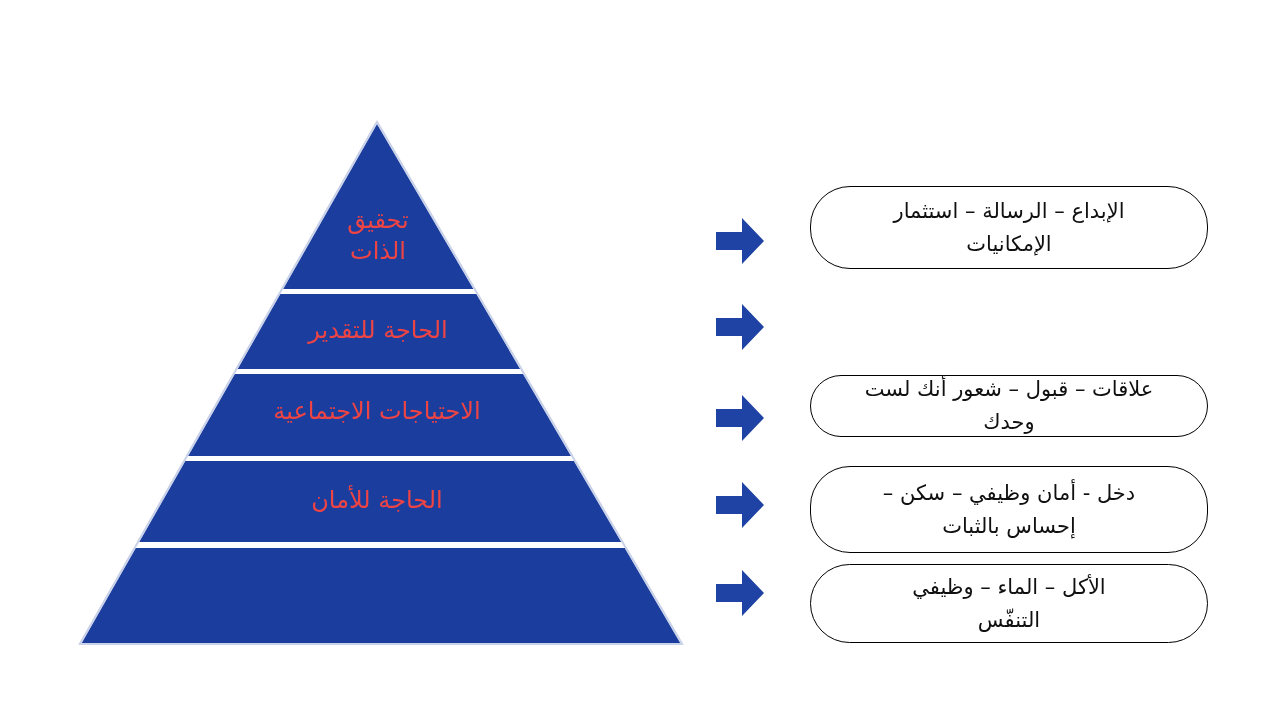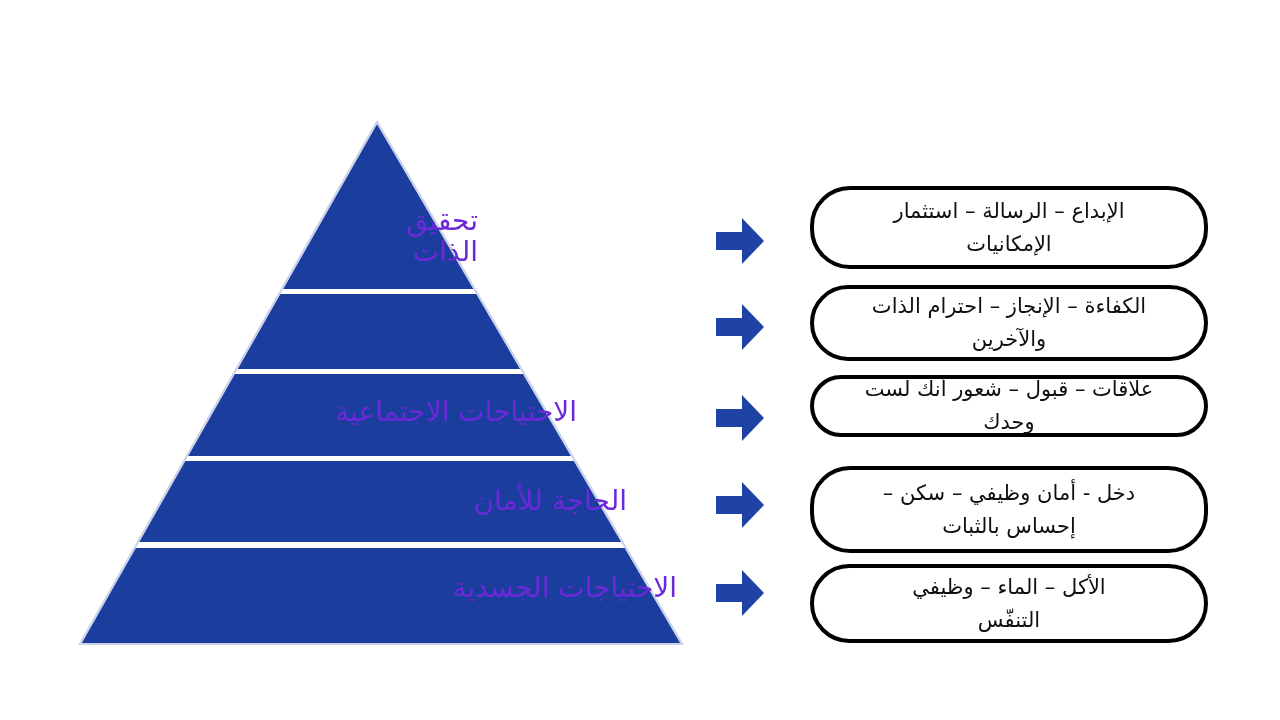--- a/index.html
+++ b/index.html
@@ -30,24 +30,24 @@
     height: 555px;
   }
   #pyramid-graphic svg {
     display: block;
     width: 100%;
     height: 100%;
     overflow: visible;
   }
   .pyramid-label {
     position: absolute;
-    color: #6d28d9;
-    font-size: 28px;
+    color: #ef4444;
+    font-size: 24px;
     line-height: 31px;
-    text-align: right;
+    text-align: center;
     white-space: pre-line;
     letter-spacing: 0;
     direction: rtl;
     pointer-events: none;
     font-family: "DejaVu Sans", "Liberation Sans", sans-serif;
   }
 
   
   #callout-column {
     position: absolute;
@@ -72,21 +72,21 @@
     height: 46px;
   }
   .arrow-icon svg { display: block; width: 100%; height: 100%; }
 
   .callout-box {
     position: absolute;
     left: 110px;
     width: 398px;
     box-sizing: border-box;
     background: #ffffff;
-    border: 4px solid #000000;
+    border: 1px solid #000000;
     border-radius: 40px;
     display: flex;
     align-items: center;
     justify-content: center;
     text-align: center;
     padding: 4px 16px;
   }
   .callout-text {
     color: #101010;
     font-size: 21px;
@@ -117,26 +117,26 @@
       <g fill="none" stroke="#C9D2E8" stroke-width="2">
         <line x1="317" y1="17" x2="20" y2="539"></line>
         <line x1="317" y1="17" x2="622" y2="539"></line>
         <line x1="20" y1="539" x2="622" y2="539"></line>
       </g>
     </svg>
 
     <div class="pyramid-label" style="left:218px; top:100px; width:200px;">تحقيق
 الذات</div>
 
+    <div class="pyramid-label" style="left:168px; top:210px; width:300px;">الحاجة للتقدير</div>
 
     <div class="pyramid-label" style="left:67px; top:380px; width:500px;">الحاجة للأمان</div>
 
     <div class="pyramid-label" style="left:117px; top:291px; width:400px;">الاحتياجات الاجتماعية</div>
 
-    <div class="pyramid-label" style="left:17px; top:467px; width:600px;">الاحتياجات الجسدية</div>
   </div>
 
   <div id="callout-column">
 
     <div class="callout-row" style="top:186px; height:110px;">
       <span class="arrow-icon" style="top:32px;">
         <svg viewBox="0 0 48 46" aria-hidden="true">
           <polygon points="0,14 26,14 26,0 48,23 26,46 26,32 0,32" fill="#1F43A5"></polygon>
         </svg>
       </span>
@@ -145,24 +145,20 @@
 الإمكانيات</span>
       </div>
     </div>
 
     <div class="callout-row" style="top:285px; height:100px;">
       <span class="arrow-icon" style="top:19px;">
         <svg viewBox="0 0 48 46" aria-hidden="true">
           <polygon points="0,14 26,14 26,0 48,23 26,46 26,32 0,32" fill="#1F43A5"></polygon>
         </svg>
       </span>
-      <div class="callout-box" style="top:0px; height:76px;">
-        <span class="callout-text">الكفاءة – الإنجاز – احترام الذات
-والآخرين</span>
-      </div>
     </div>
 
     <div class="callout-row" style="top:375px; height:100px;">
       <span class="arrow-icon" style="top:20px;">
         <svg viewBox="0 0 48 46" aria-hidden="true">
           <polygon points="0,14 26,14 26,0 48,23 26,46 26,32 0,32" fill="#1F43A5"></polygon>
         </svg>
       </span>
       <div class="callout-box" style="top:0px; height:62px;">
         <span class="callout-text">علاقات – قبول – شعور أنك لست

